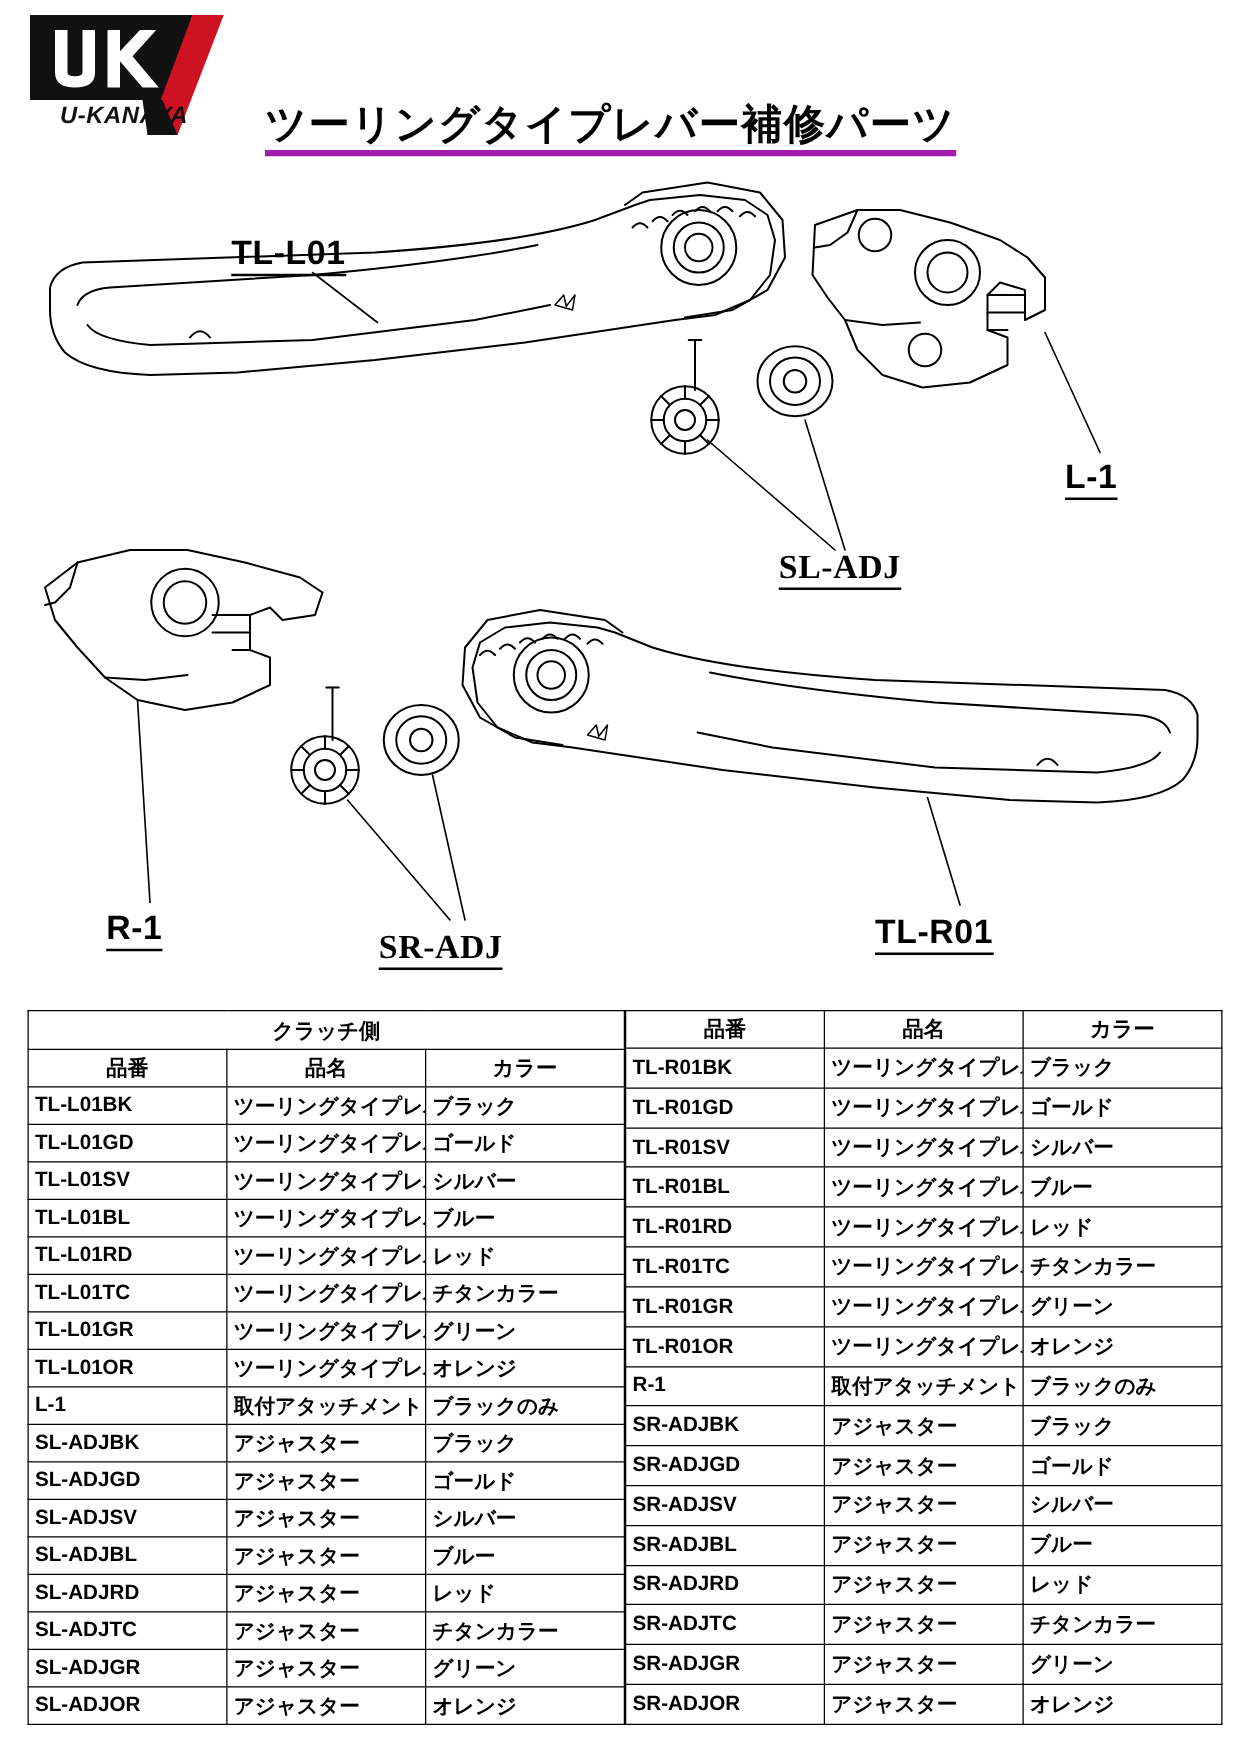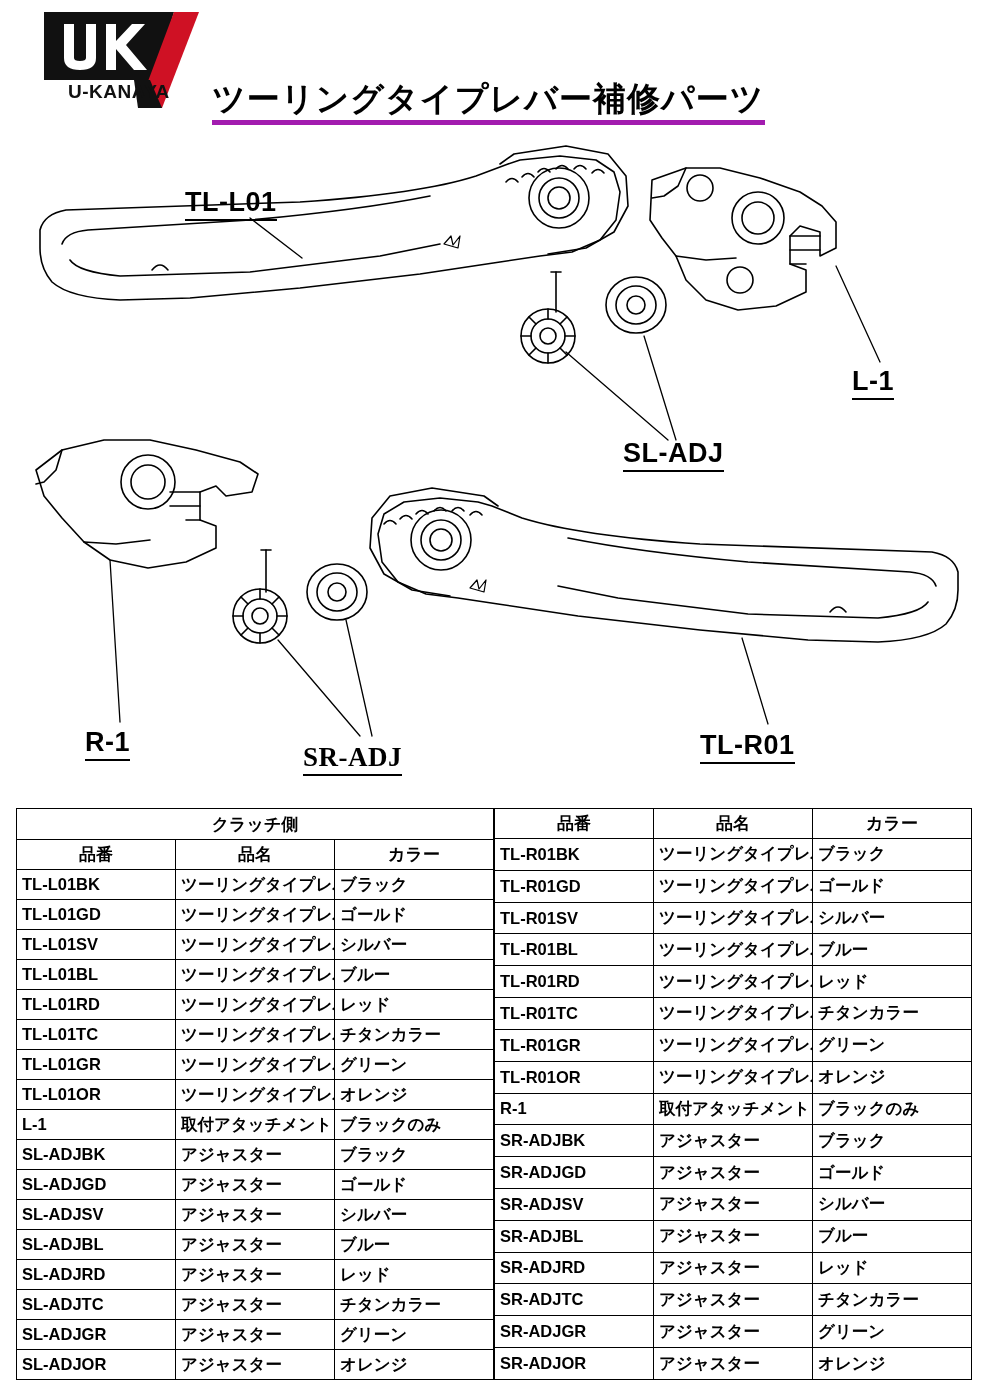--- a/index.html
+++ b/index.html
@@ -16,24 +16,25 @@
     overflow: hidden;
   }
 
   
   .header {
     position: relative;
     height: 140px;
   }
   .logo-box {
     position: absolute;
-    left: 34px;
+    left: 14px;
     top: 8px;
     width: 170px;
     height: 115px;
+    font-style: italic;
   }
   .logo-svg { display: block; }
   .header-title {
     position: absolute;
     left: 212px;
     top: 80px;
     font-size: 33px;
     font-weight: bold;
     letter-spacing: 1px;
     border-bottom: 5px solid #a21caf;
@@ -52,33 +53,33 @@
     position: absolute;
     font-size: 27px;
     font-weight: bold;
     letter-spacing: 0.5px;
     border-bottom: 2px solid #000;
     padding-bottom: 1px;
     white-space: nowrap;
   }
   #lbl-tll01 { left: 185px; top: 47px; }
   #lbl-l1    { left: 852px; top: 226px; }
-  #lbl-sladj { left: 623px; top: 298px; }
+  #lbl-sladj { left: 623px; top: 298px; font-family: Liberation Serif, serif; }
   #lbl-r1    { left: 85px;  top: 587px; }
   #lbl-sradj { left: 303px; top: 602px; font-family: Liberation Serif, serif; }
   #lbl-tlr01 { left: 700px; top: 590px; }
 
   
   .tables {
     position: absolute;
     left: 0;
     top: 808px;
     width: 1000px;
     display: flex;
-    justify-content: flex-start;
+    justify-content: center;
     padding: 0 16px;
     box-sizing: border-box;
   }
   table.parts {
     border-collapse: collapse;
     width: 478px;
     table-layout: fixed;
   }
   table.parts td, table.parts th {
     border: 1px solid #000;

